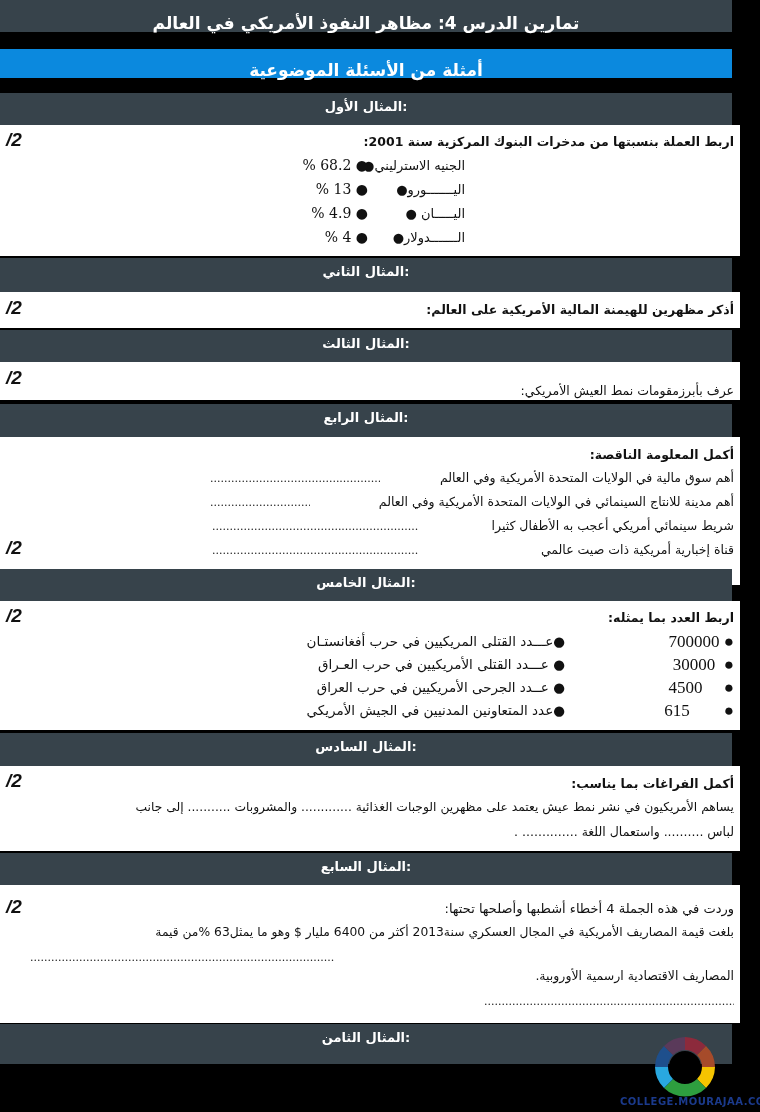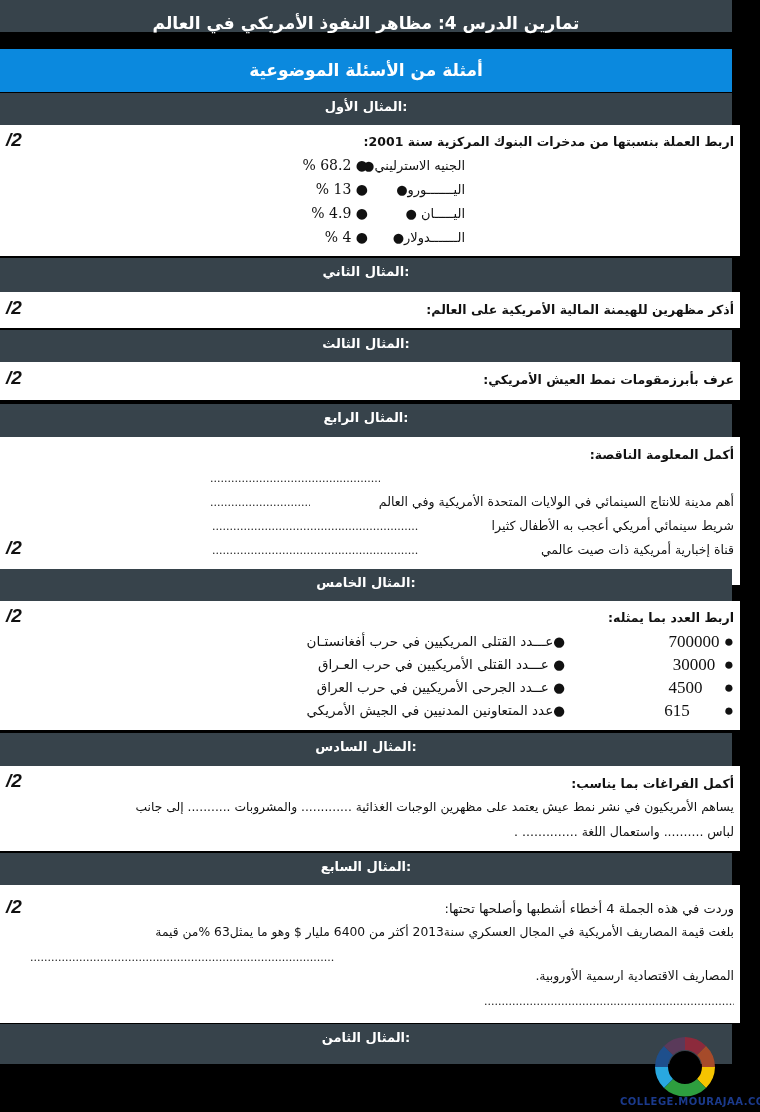--- a/index.html
+++ b/index.html
@@ -5,21 +5,21 @@
   html, body { margin: 0; padding: 0; }
   body {
     width: 760px; height: 1112px; background: #000; overflow: hidden;
     font-family: "DejaVu Sans", sans-serif; position: relative;
   }
   .bar {
     position: absolute; left: 0; width: 732px; background: #37434b;
     color: #fff; text-align: center; direction: rtl; font-weight: bold;
   }
   .bar.title { top: 0; height: 32px; line-height: 46px; font-size: 17px; }
-  .bar.subtitle { top: 49px; height: 43px; line-height: 43px; font-size: 17px; background: #0b89de; }
+  .bar.subtitle { top: 49px; height: 29px; line-height: 43px; font-size: 17px; background: #0b89de; }
   .bar.ex { height: 40px; line-height: 28px; font-size: 13px; }
   .box {
     position: absolute; left: 0; width: 740px; background: #fff; color: #111;
     font-family: "DejaVu Serif", serif; font-size: 13px;
   }
   .box .q { position: absolute; right: 6px; direction: rtl; font-weight: bold; font-family: "DejaVu Sans", sans-serif; font-size: 12.5px; }
   .score { position: absolute; left: 6px; font-family: "Liberation Sans", sans-serif; font-weight: bold; font-style: italic; font-size: 19px; }
   .line { position: absolute; right: 6px; direction: rtl; white-space: nowrap; font-family: "DejaVu Sans", sans-serif; font-size: 12.5px; }
   .dots { position: absolute; direction: ltr; white-space: nowrap; font-size: 11px; letter-spacing: 0px; color: #222; overflow: hidden; }
   .pair-l { position: absolute; direction: rtl; white-space: nowrap; font-size: 13px; font-family: "DejaVu Sans", sans-serif; }
@@ -49,26 +49,27 @@
 
 <div class="bar ex" style="top:258px;">:المثال الثاني</div>
 <div class="box" style="top:292px;height:36px;">
   <div class="score" style="top:5px;">/2</div>
   <div class="q" style="top:10px;">أذكر مظهرين للهيمنة المالية الأمريكية على العالم:</div>
 </div>
 
 <div class="bar ex" style="top:330px;">:المثال الثالث</div>
 <div class="box" style="top:362px;height:38px;">
   <div class="score" style="top:5px;">/2</div>
-  <div class="q" style="top:10px;font-weight:bold;">عرف بأبرزمقومات نمط العيش الأمريكي:</div>
+  <div class="q" style="top:21px;font-weight:normal;">عرف بأبرزمقومات نمط العيش الأمريكي:</div>
 </div>
 
 <div class="bar ex" style="top:404px;">:المثال الرابع</div>
 <div class="box" style="top:437px;height:148px;">
   <div class="q" style="top:10px;">أكمل المعلومة الناقصة:</div>
+  <div class="line" style="top:33px;">أهم سوق مالية في الولايات المتحدة الأمريكية وفي العالم</div>
   <div class="dots" style="top:35px;left:210px;width:170px;">...........................................................</div>
   <div class="line" style="top:57px;">أهم مدينة للانتاج السينمائي في الولايات المتحدة الأمريكية وفي العالم</div>
   <div class="dots" style="top:59px;left:210px;width:100px;">...........................................................</div>
   <div class="line" style="top:81px;">شريط سينمائي  أمريكي أعجب به الأطفال كثيرا</div>
   <div class="dots" style="top:83px;left:212px;width:222px;">...........................................................</div>
   <div class="score" style="top:100px;">/2</div>
   <div class="line" style="top:105px;">قناة  إخبارية أمريكية ذات صيت عالمي</div>
   <div class="dots" style="top:107px;left:212px;width:282px;">...........................................................</div>
 </div>
 

